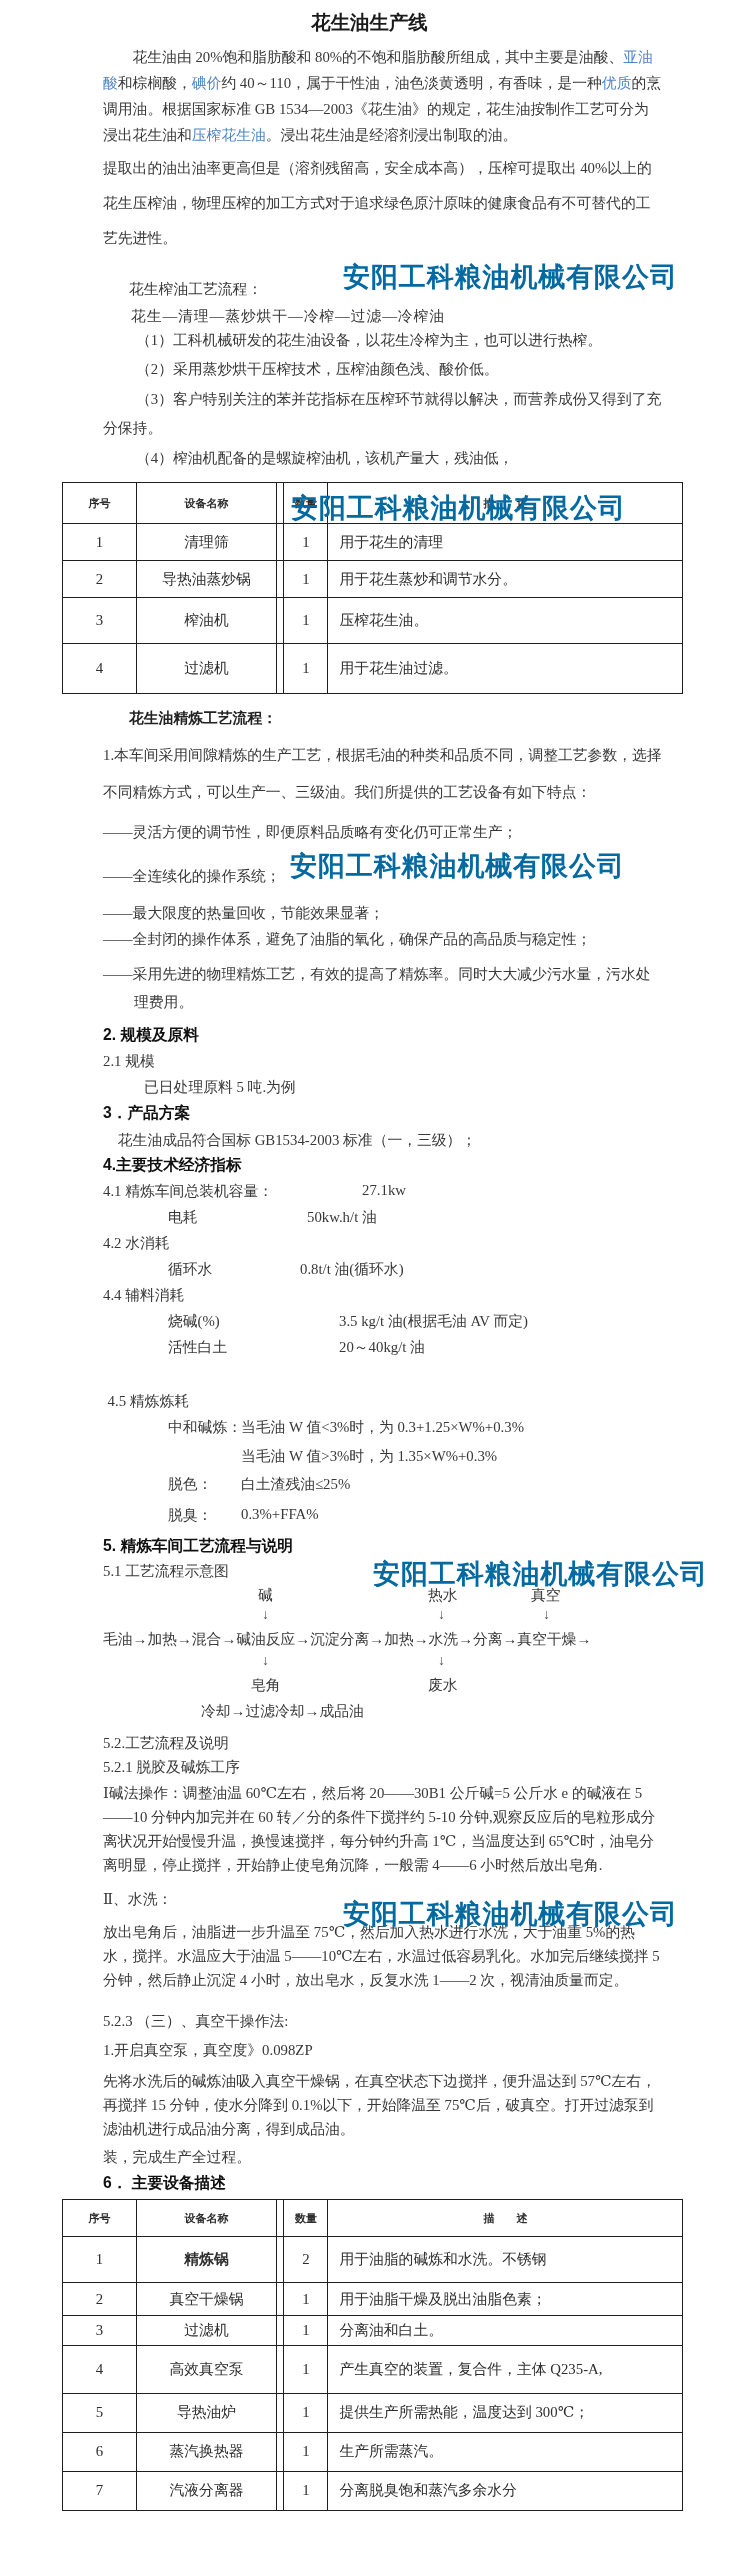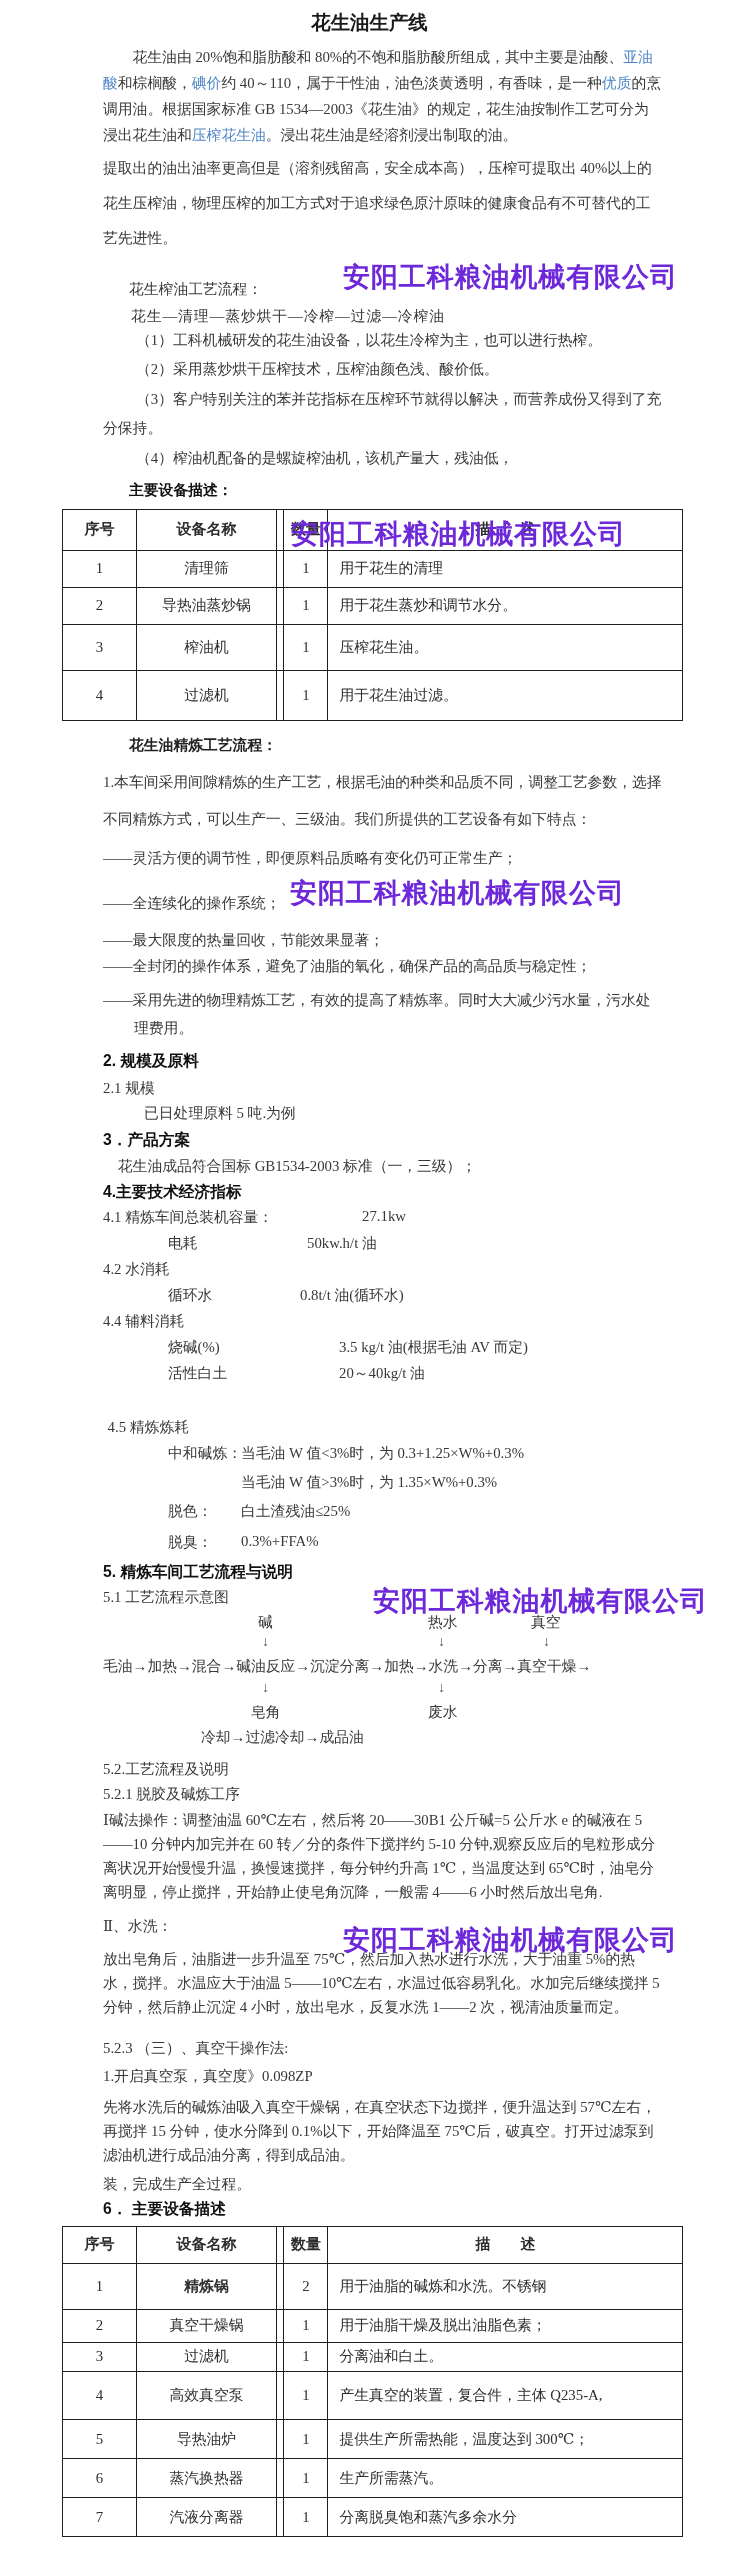--- a/index.html
+++ b/index.html
@@ -6,33 +6,33 @@
   body{width:739px;height:2576px;position:relative;overflow:hidden;
        font-family:"Liberation Serif","DejaVu Serif",serif;color:#383838;}
   .content{padding:9.2px 76px 0 103px;font-size:14.8px;}
   p{margin:0;}
   .title{font-family:"Liberation Sans","DejaVu Sans",sans-serif;font-weight:bold;
          font-size:19.4px;color:#1a1a1a;text-align:center;margin:0 -76px 0 -103px;}
   .p1{line-height:26px;text-indent:29.5px;margin-top:7.4px;}
   .p2{line-height:35px;margin-top:3.7px;}
   .rel{position:relative;}
   .wm{position:absolute;font-family:Liberation Serif, serif;
-      font-weight:bold;font-size:27px;color:#6d28d9;letter-spacing:0.9px;
+      font-weight:bold;font-size:27px;color:#0369a1;letter-spacing:0.9px;
       white-space:nowrap;z-index:5;pointer-events:none;}
   .subhead{padding-left:26px;margin-top:14.8px;}
   .flowline{padding-left:28px;margin-top:7.4px;letter-spacing:0.9px;}
   .press-item{text-indent:33px;line-height:29.5px;}
   .bold-head{font-family:"Liberation Sans","DejaVu Sans",sans-serif;
              font-weight:bold;color:#111;font-size:15.7px;}
   .equip-head{padding-left:26px;margin-top:7.4px;font-weight:bold;color:#111;}
   .link{color:#4f86c6;cursor:pointer;}
   table{border-collapse:collapse;margin-left:-41px;width:620px;table-layout:fixed;
         font-size:14.8px;color:#2e2e2e;}
   td,th{border:0.9px solid #1f1f1f;padding:1.8px 3.7px;vertical-align:middle;text-align:center;}
-  th{font-weight:bold;font-size:15px;}
+  th{font-weight:bold;font-size:11px;}
   td.desc{text-align:left;padding-left:11px;}
   td.gap,th.gap{padding:0;}
   .feat{line-height:26px;}
   .spec{position:relative;height:26px;}
   .spec .lab{position:absolute;left:0;}
   .spec .lab2{position:absolute;left:65px;text-align:right;}
   .spec .val{position:absolute;}
   .diagram{position:relative;height:114px;margin-top:5.5px;font-size:14.8px;}
   .dg{position:absolute;white-space:nowrap;}
   .arrow{color:#555;font-size:14px;}
@@ -55,21 +55,20 @@
   </div>
 
   <p class="subhead" style="margin-top:24px;">花生榨油工艺流程：</p>
   <p class="flowline">花生—清理—蒸炒烘干—冷榨—过滤—冷榨油</p>
 
   <p class="press-item">（1）工科机械研发的花生油设备，以花生冷榨为主，也可以进行热榨。</p>
   <p class="press-item">（2）采用蒸炒烘干压榨技术，压榨油颜色浅、酸价低。</p>
   <p class="press-item">（3）客户特别关注的苯并芘指标在压榨环节就得以解决，而营养成份又得到了充分保持。</p>
   <p class="press-item">（4）榨油机配备的是螺旋榨油机，该机产量大，残油低，</p>
 
-  <p class="equip-head">主要设备描述：</p>
 
   <div class="rel" style="margin-top:9.2px;">
     <table>
       <colgroup>
           <col style="width:74px">
           <col style="width:140px">
           <col style="width:7.4px">
           <col style="width:44px">
           <col style="width:355px">
         </colgroup>

